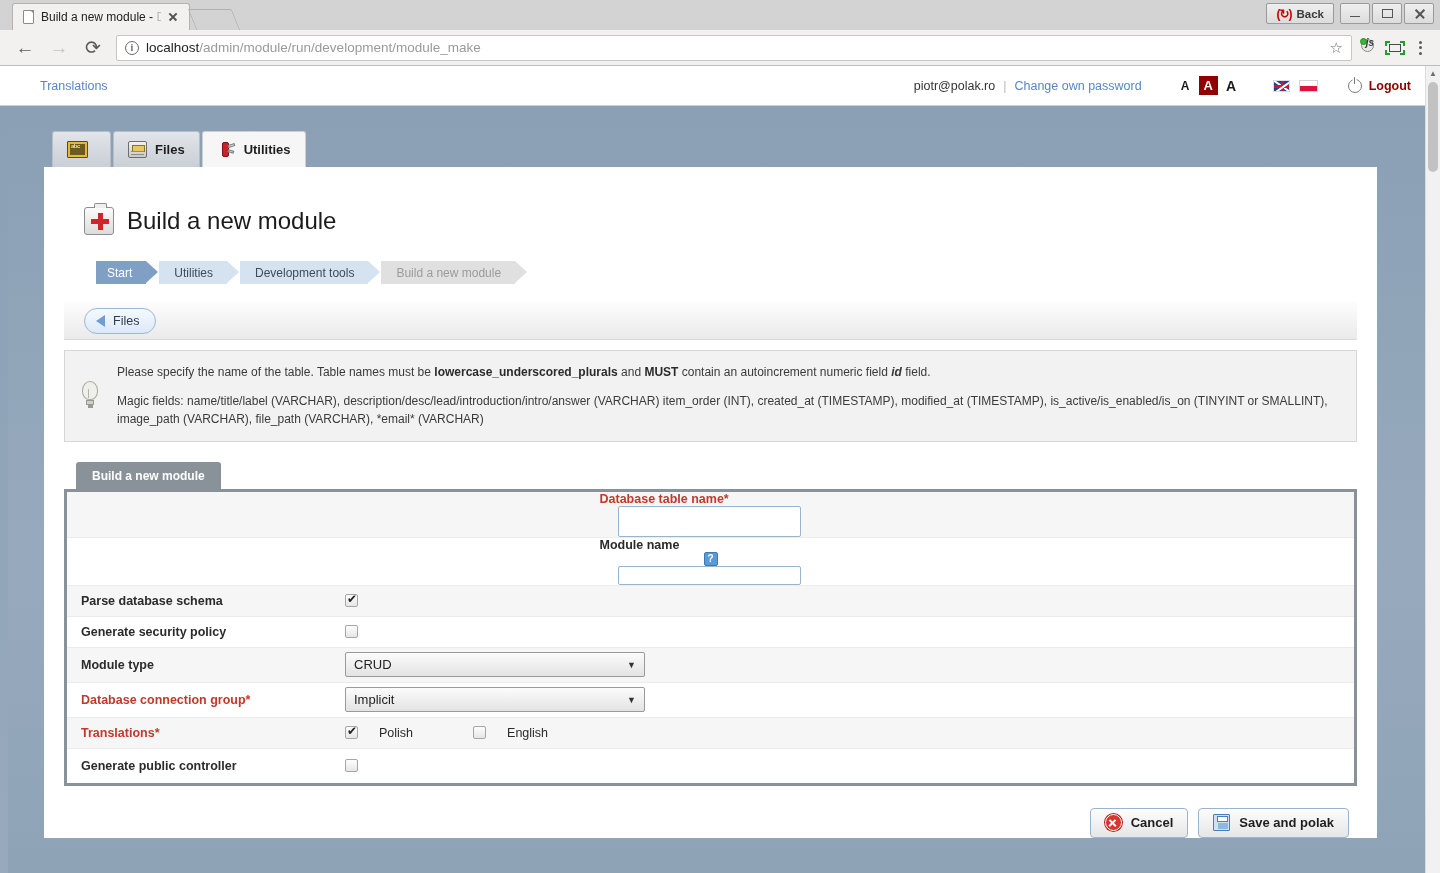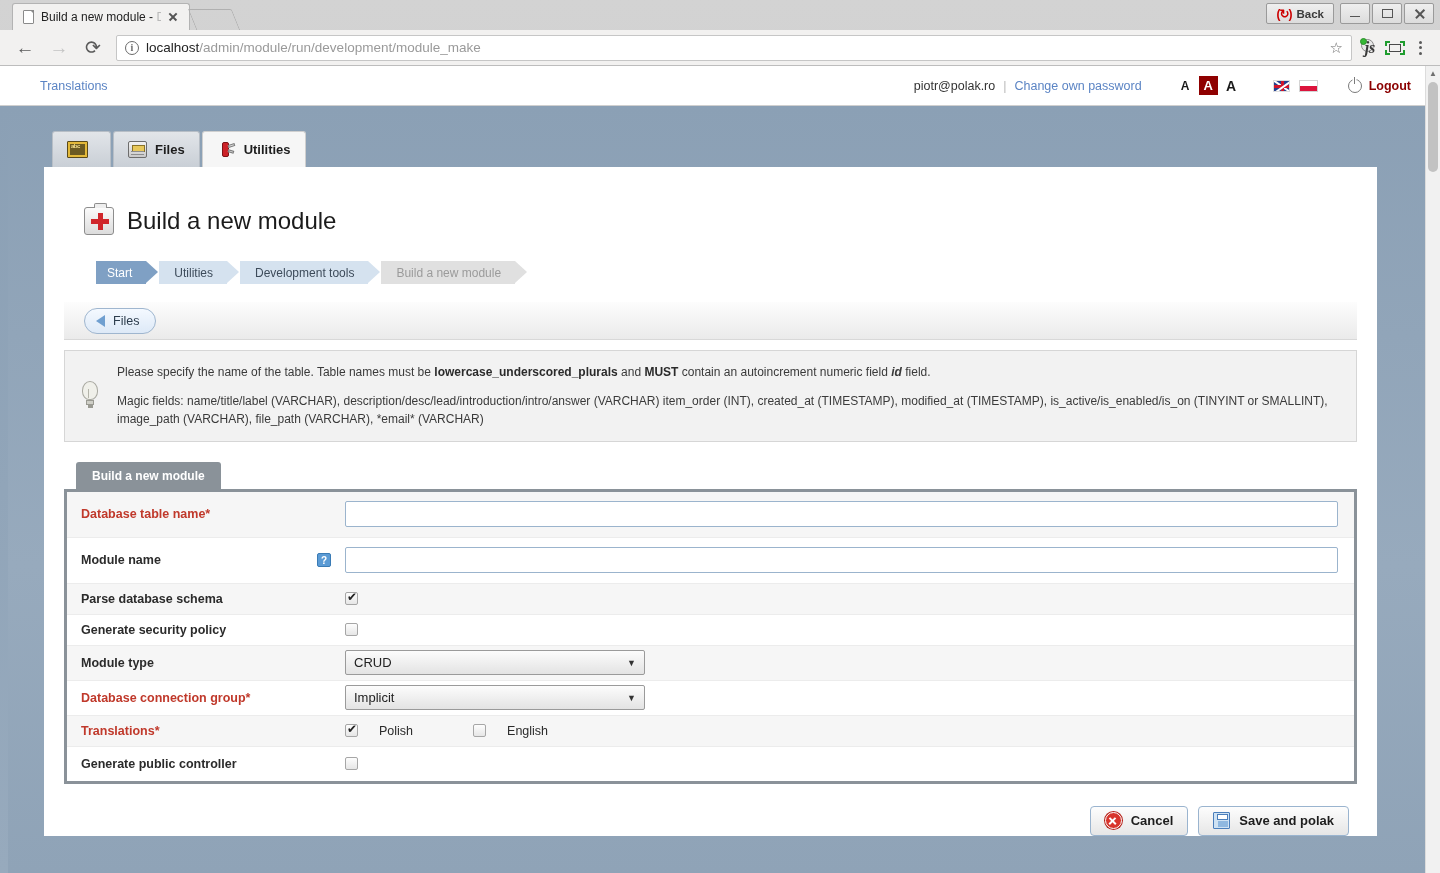--- a/index.html
+++ b/index.html
@@ -96,21 +96,21 @@
     width:14px;height:14px;border:1.3px solid #6b6b6b;border-radius:50%;
     display:flex;align-items:center;justify-content:center;
     font-size:10px;font-weight:bold;color:#6b6b6b;font-family:"Liberation Serif",serif;
     flex:none;
   }
   .url{ font-size:13.5px; color:#9a9a9a; white-space:nowrap; }
   .url b{ color:#222; font-weight:normal; }
   .star{ font-size:15px; color:#6d6d6d; margin-left:auto; }
   .ext-js{
     width:20px;height:20px;position:relative;flex:none;
-    font-size:16px;color:#3a3a3a;display:flex;align-items:center;justify-content:center;font-family:Liberation Serif, serif;
+    font-size:10px;color:#3a3a3a;display:flex;align-items:flex-start;justify-content:center;
   }
   .ext-js .globe{
     position:absolute; left:1px; top:1px; width:13px;height:13px;border-radius:50%;
     border:1.2px solid #8a8a8a; background:#e8e8e8;
   }
   .ext-js .dot{
     position:absolute; left:0px; top:0px; width:7px;height:7px;border-radius:50%;
     background:#35b835; border:1px solid #2a8f2a;
   }
   .ext-js .lbl{ position:relative; font-style:italic; font-weight:bold; z-index:2; line-height:1;}
@@ -301,21 +301,21 @@
   .formtab{
     background:#8a9299; color:#fff; font-size:12px; font-weight:bold;
     padding:7px 16px 6px 16px; border-top-left-radius:3px; border-top-right-radius:3px;
     margin-left:12px;
   }
   .formbox{ border:3px solid #8a9299; background:#fff; }
   .frow{
     display:flex; align-items:center; min-height:31px; border-bottom:1px solid #ececec;
     padding:0 0 0 14px;
   }
-  .frow.tall{ min-height:46px; }
+  .frow.tall{ min-height:46px;flex-direction:column; }
   .frow.alt{ background:#f6f6f6; }
   .frow:last-child{ border-bottom:none; }
   .flabel{ width:236px; flex:none; font-size:12.5px; font-weight:bold; color:#2b2b2b;}
   .flabel.req{ color:#c0392b; }
   .help-q{
     width:14px;height:14px;background:#5b9bd5;border:1px solid #3a7bb5;
     color:#fff;font-size:10px;font-weight:bold;display:flex;align-items:center;justify-content:center;
     border-radius:2px; margin-right:14px; flex:none;
   }
   .spacer-q{ width:28px; flex:none;}

